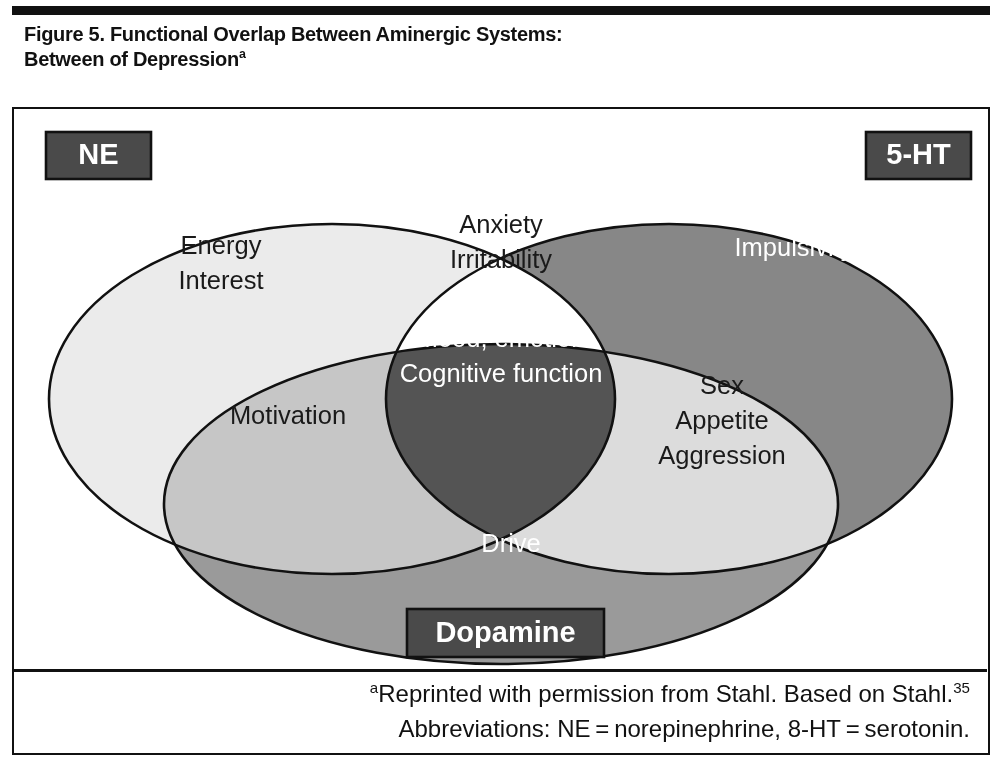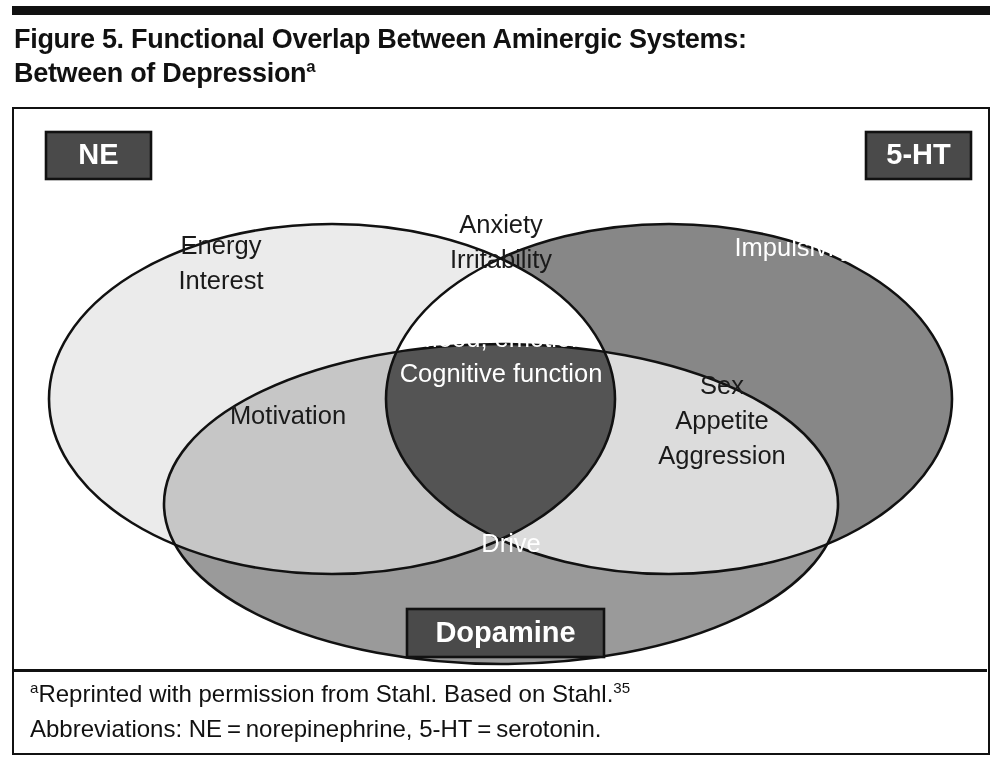--- a/index.html
+++ b/index.html
@@ -26,24 +26,24 @@
     position: absolute;
     left: 12px;
     top: 6px;
     width: 978px;
     height: 9px;
     background: #111111;
   }
   
   .figure-title {
     position: absolute;
-    left: 14px;
+    left: 24px;
     top: 22px;
     width: 960px;
-    font-size: 27px;
+    font-size: 20px;
     font-weight: bold;
     line-height: 1.27;
     letter-spacing: -0.3px;
     color: #111111;
   }
   .figure-title sup {
     font-size: 0.62em;
     vertical-align: super;
     line-height: 0;
   }
@@ -88,20 +88,21 @@
     line-height: 1.44;
     color: #111111;
   }
   .footnote sup {
     font-size: 0.63em;
     vertical-align: super;
     line-height: 0;
   }
   .footnote-line {
     white-space: nowrap;
+    text-align: right;
   }
   
   text {
     font-family: "Liberation Sans", sans-serif;
   }
   .lbl-dark { fill: #1a1a1a; }
   .lbl-light { fill: #ffffff; }
   .region-label { font-size: 25.5px; }
   .tag-label { font-size: 29px; font-weight: bold; fill: #ffffff; }
 </style>
@@ -212,17 +213,17 @@
           <text class="tag-label" x="491.5" y="533" text-anchor="middle">Dopamine</text>
         </g>
 
       </svg>
     </div>
 
     <div class="panel-divider"></div>
 
     <div class="footnote">
       <div class="footnote-line"><sup>a</sup><span>Reprinted with permission from Stahl. Based on Stahl.</span><sup>35</sup></div>
-      <div class="footnote-line">Abbreviations: NE = norepinephrine, 5-HT = serotonin.</div>
+      <div class="footnote-line">Abbreviations: NE = norepinephrine, 8-HT = serotonin.</div>
     </div>
 
   </div>
 </div>
 
 </body></html>

